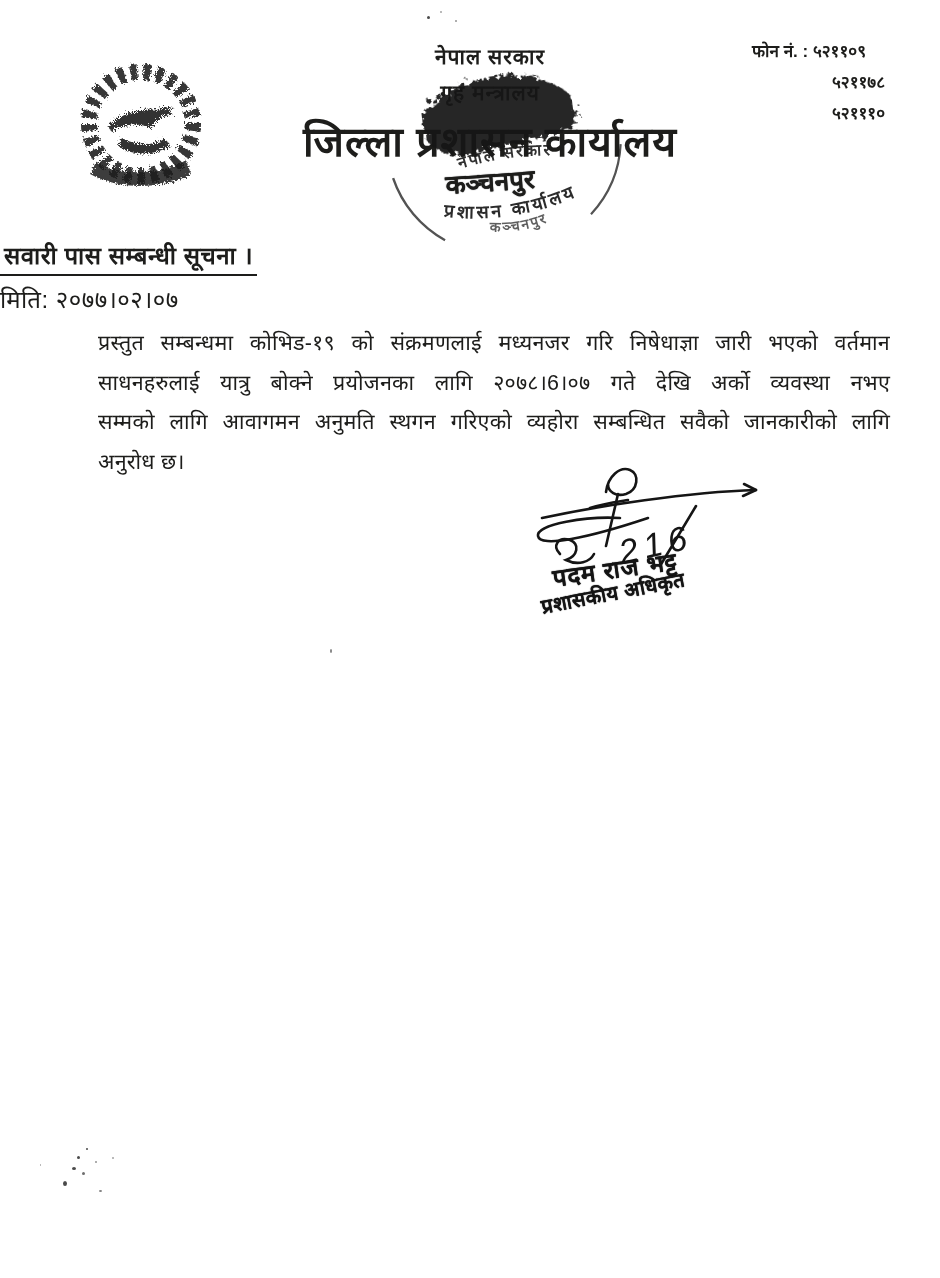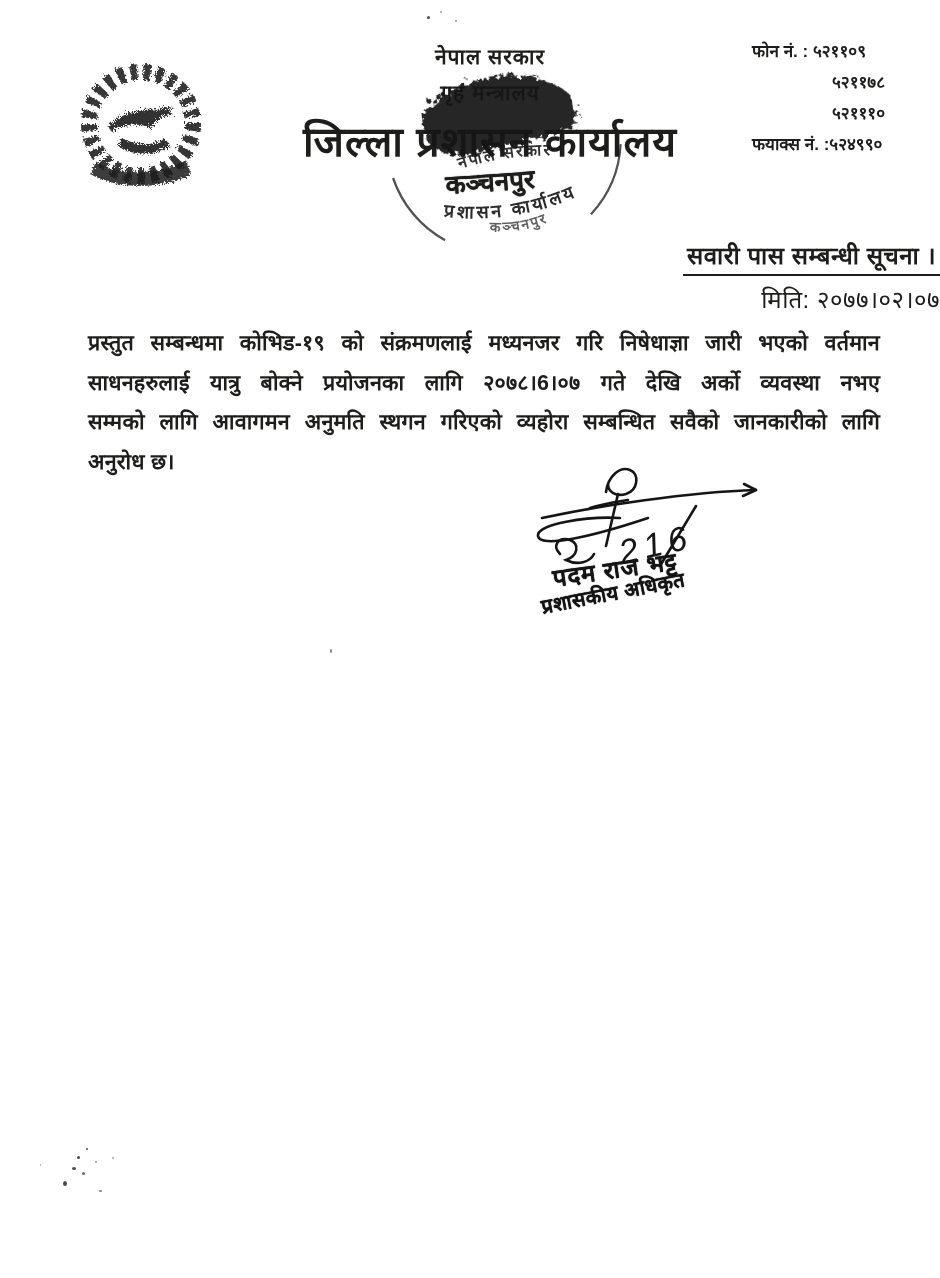--- a/index.html
+++ b/index.html
@@ -20,30 +20,30 @@
     font-size:26px;font-weight:700;transform:rotate(-4deg);
     text-shadow:0 0 1px #000;
   }
   .stamp{position:absolute;left:378px;top:72px;width:260px;height:180px;transform:rotate(-7deg);}
   .contact{
     position:absolute;left:752px;top:36px;width:185px;
     font-size:17px;font-weight:700;line-height:31px;
   }
   .contact .num{padding-left:80px;}
   
-  .subject{position:absolute;left:0;top:238px;width:940px;text-align:right;}
+  .subject{position:absolute;left:0;top:238px;width:940px;text-align:left;}
   .subject-title{
     display:inline-block;font-size:24px;font-weight:700;
     border-bottom:2.5px solid #1d1d1b;padding:0 4px 3px 4px;letter-spacing:.5px;
   }
   .subject-date{font-size:24px;font-weight:400;margin-top:6px;letter-spacing:.5px;}
   
   .letter-body{
-    position:absolute;left:88px;top:324px;width:792px;
-    font-size:21.5px;font-weight:700;line-height:39.5px;letter-spacing:.2px;
+    position:absolute;left:98px;top:324px;width:792px;
+    font-size:21.5px;font-weight:400;line-height:39.5px;letter-spacing:.2px;
   }
   .bline{text-align:justify;text-align-last:justify;}
   .bline.last{text-align:center;text-align-last:left;}
   
   .sig-scrawl{position:absolute;left:528px;top:462px;width:250px;height:120px;}
   .sig-name{
     position:absolute;left:552px;top:552px;font-size:24px;font-weight:700;
     transform:rotate(-8deg);letter-spacing:1px;color:#141414;
     text-shadow:0 0 1px #000;white-space:nowrap;
   }
@@ -119,21 +119,20 @@
     </text>
     <text font-size="14" font-weight="700" fill="#1a1a1a" letter-spacing="2" opacity="0.7">
       <textPath href="#stArcBot" startOffset="50%" text-anchor="middle">कञ्चनपुर</textPath>
     </text>
   </svg>
 
   <div class="contact">
     <div>फोन नं. : ५२११०९</div>
     <div class="num">५२११७८</div>
     <div class="num">५२१११०</div>
-    <div>फयाक्स नं. :५२४९९०</div>
   </div>
 
   <div class="subject">
     <div><span class="subject-title">सवारी पास सम्बन्धी सूचना ।</span></div>
     <div class="subject-date">मिति: २०७७।०२।०७</div>
   </div>
 
   <div class="letter-body">
     <div class="bline">प्रस्तुत सम्बन्धमा कोभिड-१९ को संक्रमणलाई मध्यनजर गरि निषेधाज्ञा जारी भएको वर्तमान</div>
     <div class="bline">साधनहरुलाई यात्रु बोक्ने प्रयोजनका लागि २०७८।6।०७ गते देखि अर्को व्यवस्था नभए</div>

